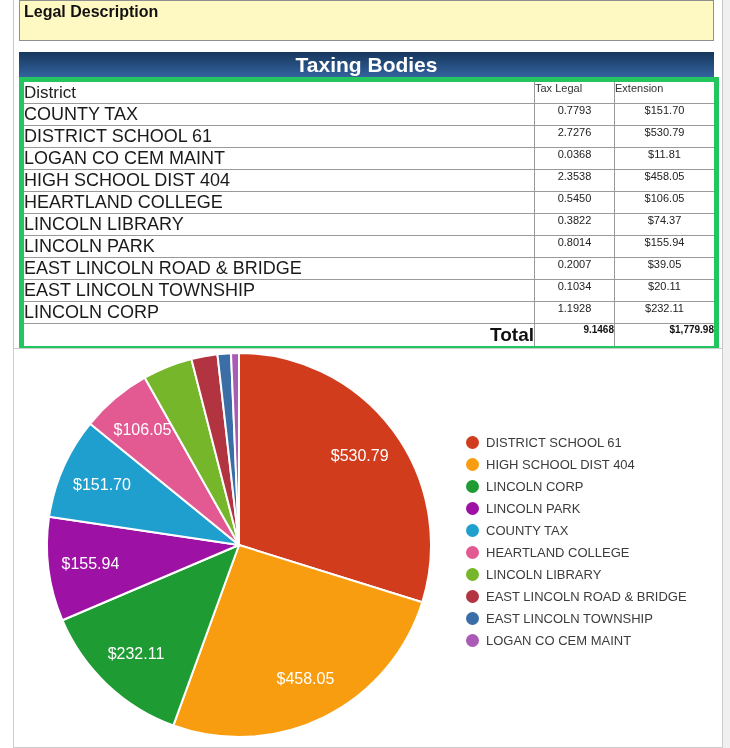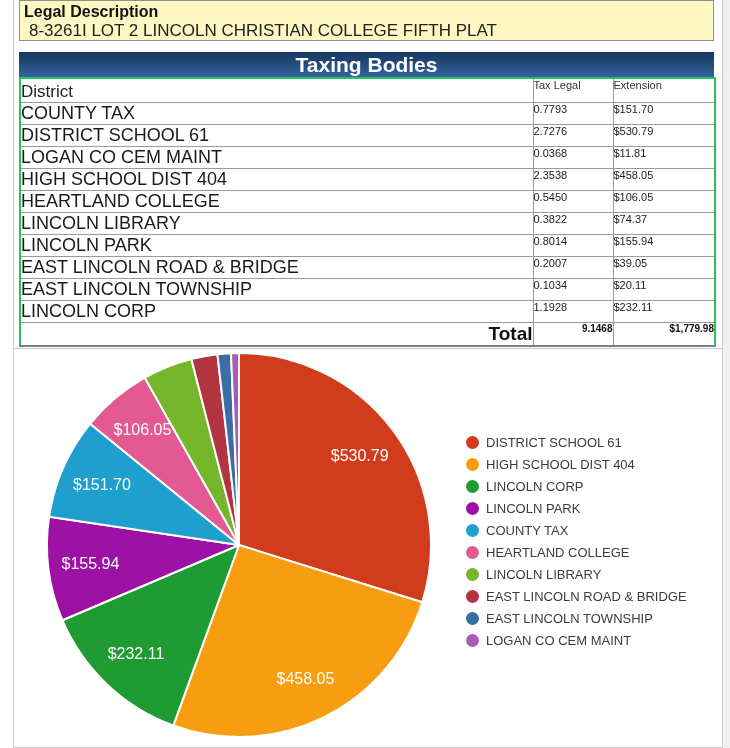--- a/index.html
+++ b/index.html
@@ -26,32 +26,32 @@
   
   .tb-bar {
     position: absolute; left: 19px; top: 52px; width: 695px; height: 25px;
     color: #fff; font-weight: bold; font-size: 21px; text-align: center; line-height: 25px;
   }
 
   
   .tb-table-wrap { position: absolute; left: 19px; top: 77px; }
   table.tb {
     border-collapse: collapse; table-layout: fixed; width: 695px;
-    border: 2px solid #22c55e; background: #fff;
+    border: 5px solid #22c55e; background: #fff;
   }
   table.tb col.c-district { width: 513px; }
   table.tb col.c-rate     { width: 80px;  }
   table.tb col.c-ext      { width: 102px; }
   table.tb th, table.tb td { border: 1px solid #9a9a9a; padding: 0; overflow: hidden; }
   tr.hdr { height: 24px; }
   th.h-district { font-size: 17px; font-weight: normal; color: #222; text-align: left; vertical-align: bottom; padding: 0 0 1px 4px; }
   th.h-small    { font-size: 11px; font-weight: normal; color: #333; text-align: left; vertical-align: top; padding: 2px 0 0 3px; }
   tr.data-row { height: 22px; }
   td.d-name { font-size: 18px; color: #1a1a1a; text-align: left; vertical-align: middle; padding-left: 4px; white-space: nowrap; }
-  td.d-num  { font-size: 11px; color: #222; text-align: left; vertical-align: top; padding: 3px 5px 0 0; }
+  td.d-num  { font-size: 11px; color: #222; text-align: center; vertical-align: top; padding: 3px 5px 0 0; }
   tr.total-row { height: 22px; margin-top: 48px; }
   tr.total-row td { border-bottom: 2px solid #7e7e7e; }
   td.t-label { font-size: 19px; font-weight: bold; color: #111; text-align: right; vertical-align: middle; padding-right: 3px; }
   td.t-num   { font-size: 10px; font-weight: bold; color: #111; text-align: right; vertical-align: top; padding: 3px 5px 0 0; }
   td.t-dark-left { border-left: 2px solid #3a3a3a; }
   td.t-dark-right{ border-right: 2px solid #3a3a3a; }
 
   
   .chart-box {
     position: absolute; left: 13px; top: 348px; width: 710px; height: 400px;
@@ -69,21 +69,20 @@
 </style>
 </head>
 <body>
 
 <div class="page-left-line"></div>
 <div class="page-right-strip"></div>
 <div class="page-right-line"></div>
 
 <div class="legal-box">
   <div class="legal-title">Legal Description</div>
-  <div class="legal-value">8-3261I LOT 2 LINCOLN CHRISTIAN COLLEGE FIFTH PLAT</div>
 </div>
 
 <div class="tb-bar" style="background: linear-gradient(rgb(22, 54, 92), rgb(51, 99, 158));">
   <span>Taxing Bodies</span>
 </div>
 
 <div class="tb-table-wrap">
   <table class="tb">
     <colgroup>
         <col class="c-district">

